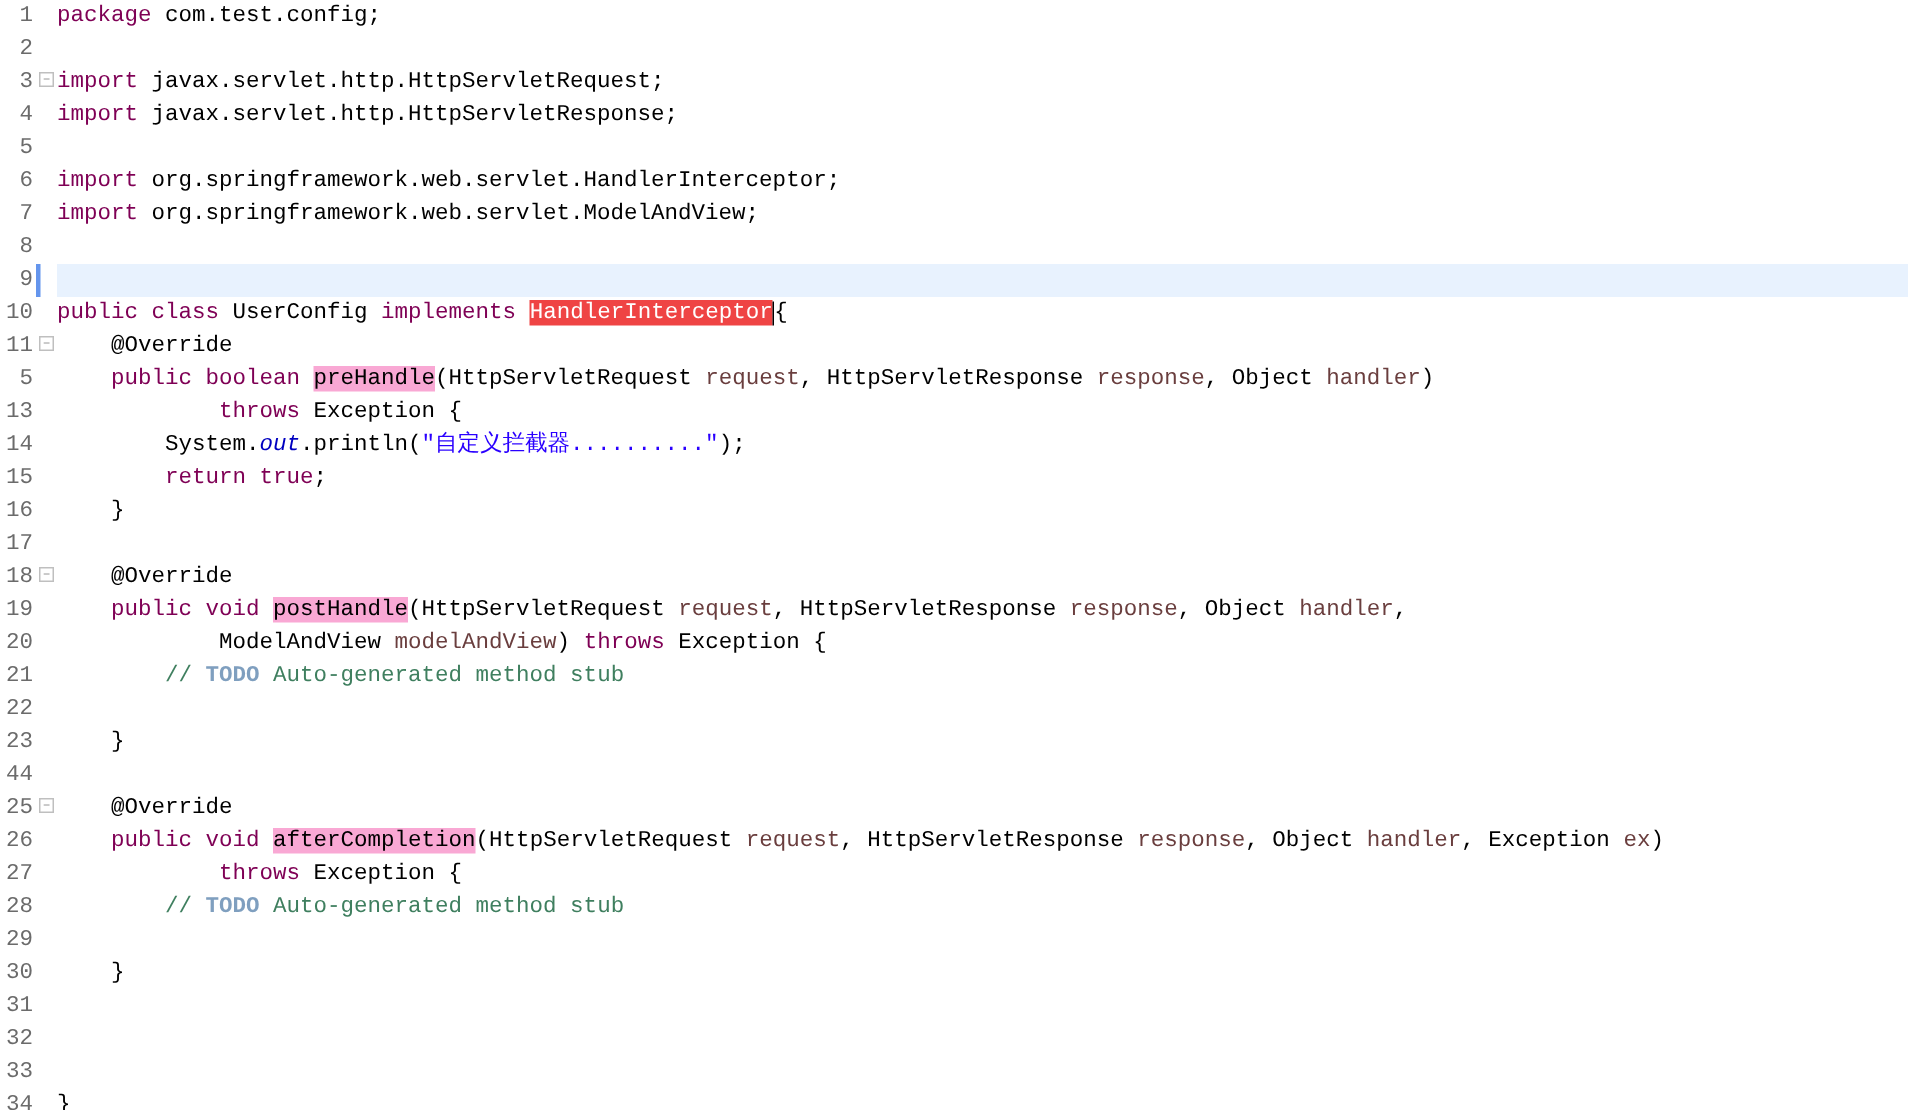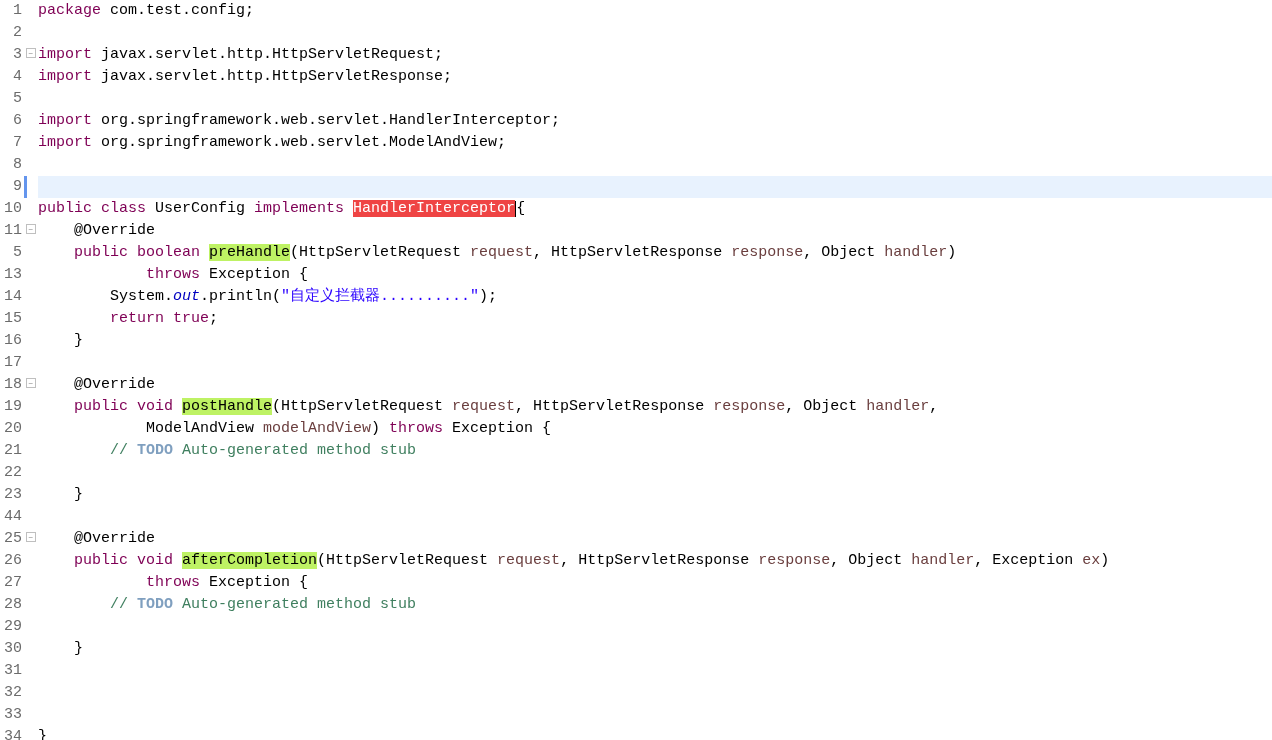--- a/index.html
+++ b/index.html
@@ -54,21 +54,21 @@
     height: 22px;
   }
   .kw { color: #7f0055; font-weight: normal; }     
   .plain { color: #000000; }
   .str { color: #2a00ff; }                        
   .ann { color: #000000; }                        
   .comment { color: #3f7f5f; }                    
   .todo { color: #7f9fbf; font-weight: bold; }
   .field-static { color: #0000c0; font-style: italic; margin-top: 24px; } 
   .param { color: #6a3e3e; }                      
-  .method-decl-bg { background: #bef264; }
+  .method-decl-bg { background: #f9a8d4; }
   .hl-line-bg {
     position: absolute;
     left: 0; right: 0;
     height: 22px;
     background: #e8f2fe;
     z-index: 0;
   }
   .code-line > * { position: relative; z-index: 1; }
   .selection {
     background: #ef4444;

